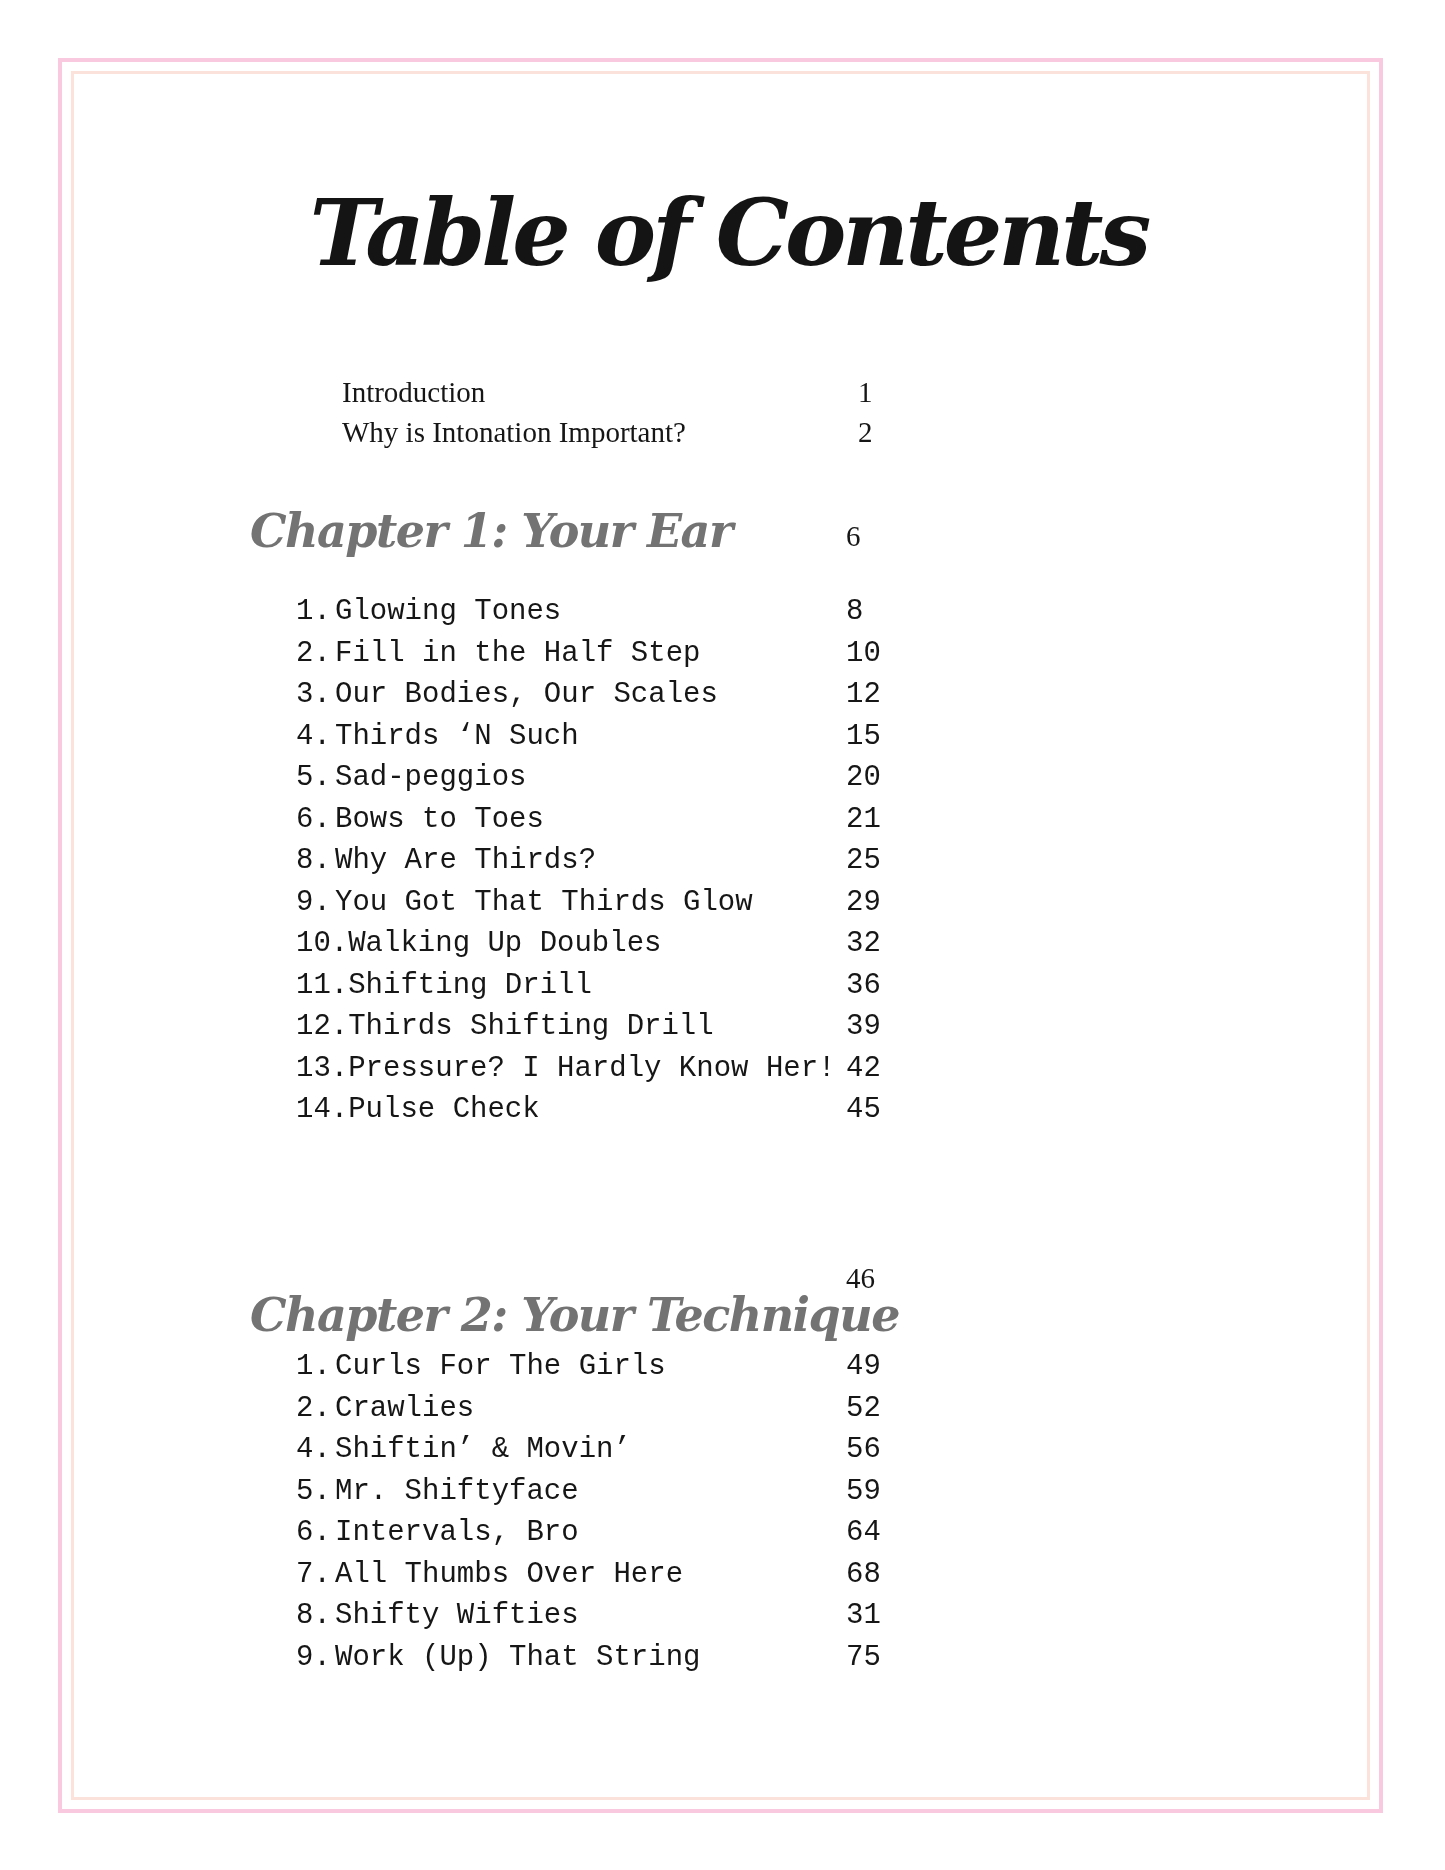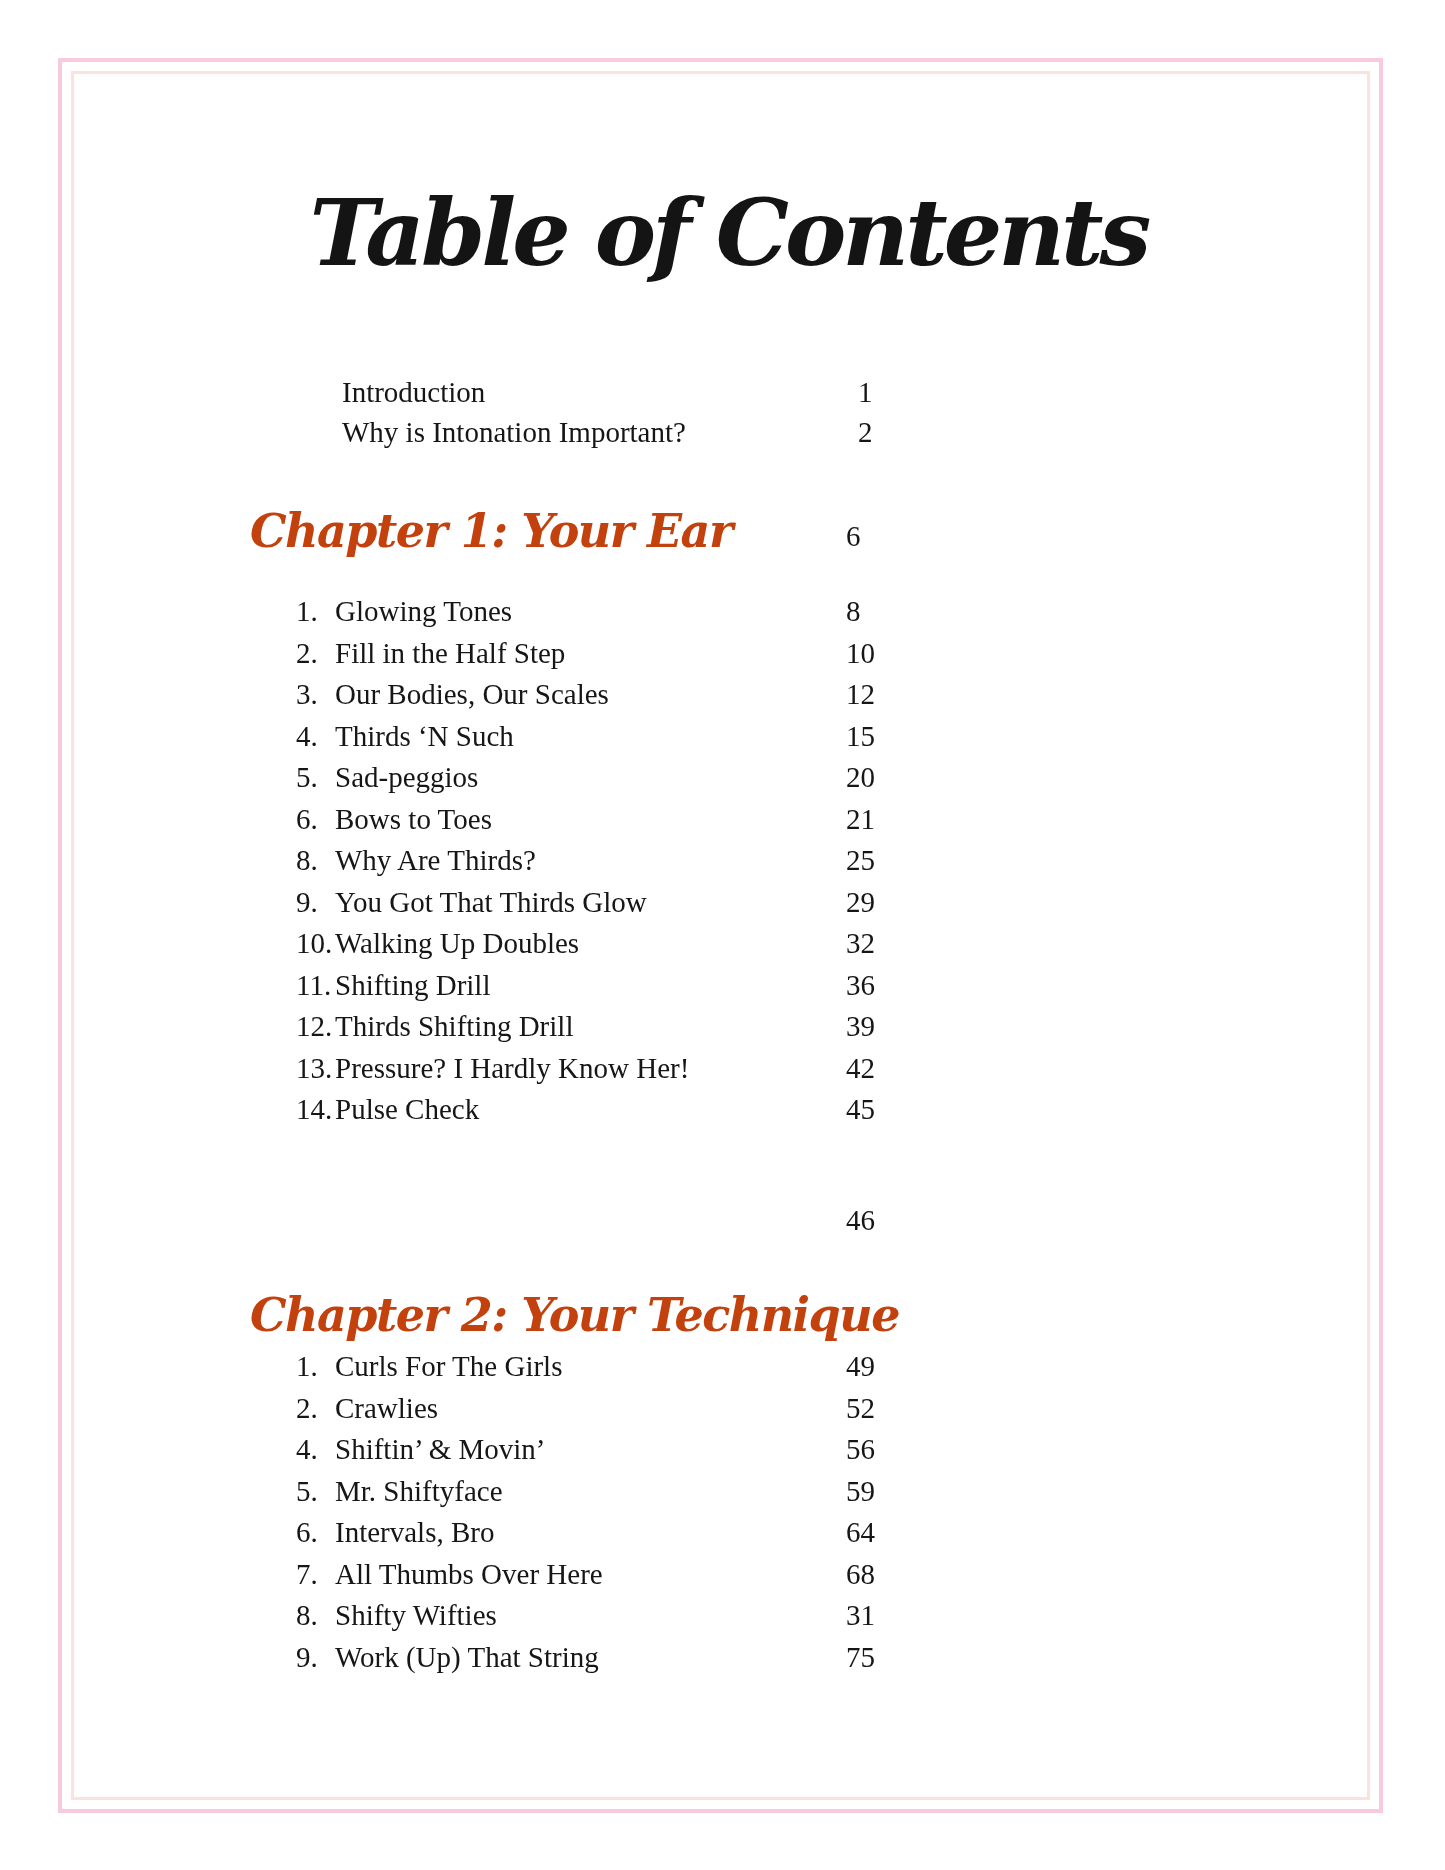--- a/index.html
+++ b/index.html
@@ -64,41 +64,42 @@
   .chapter-heading {
     position: absolute;
     left: 250px;
     margin: 0;
     font-family: "DejaVu Serif", serif;
     font-style: italic;
     font-weight: 700;
     font-size: 46px;
     line-height: 62px;
     letter-spacing: -1.5px;
-    color: #c2410c;
+    color: #737373;
     white-space: nowrap;
   }
   .heading-page {
     position: absolute;
     left: 846px;
     height: 40px;
     line-height: 40px;
     font-size: 29px;
   }
   .items {
     position: absolute;
     left: 296px;
     width: 760px;
   }
   .item-row {
     position: relative;
     height: 41.5px;
     line-height: 41.5px;
     font-size: 29px;
     white-space: nowrap;
+    font-family: Liberation Mono, monospace;
   }
   .item-num {
     display: inline-block;
     min-width: 39px;
   }
   .item-page {
     position: absolute;
     left: 550px;
     top: 0;
   }
@@ -175,21 +176,21 @@
       <span class="item-num">13.</span><span>Pressure? I Hardly Know Her!</span>
       <span class="item-page">42</span>
     </div>
     <div class="item-row">
       <span class="item-num">14.</span><span>Pulse Check</span>
       <span class="item-page">45</span>
     </div>
   </div>
 
   <h2 class="chapter-heading" style="top:1284px">Chapter 2: Your Technique</h2>
-  <span class="heading-page" style="top:1200px">46</span>
+  <span class="heading-page" style="top:1258px">46</span>
 
   <div class="items" style="top:1346px">
     <div class="item-row">
       <span class="item-num">1.</span><span>Curls For The Girls</span>
       <span class="item-page">49</span>
     </div>
     <div class="item-row">
       <span class="item-num">2.</span><span>Crawlies</span>
       <span class="item-page">52</span>
     </div>

